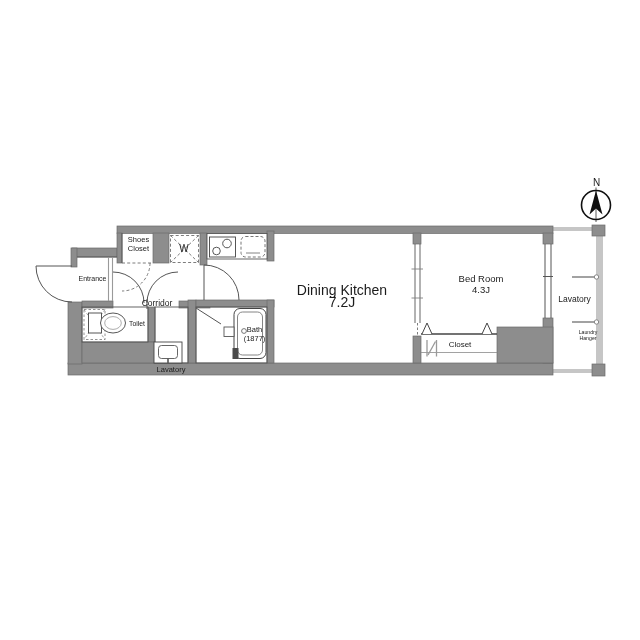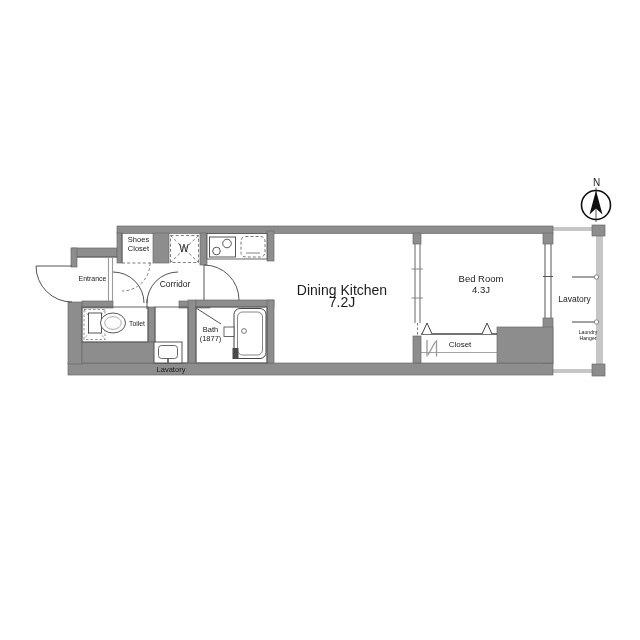--- a/index.html
+++ b/index.html
@@ -6,21 +6,21 @@
   #stage{position:relative;width:640px;height:640px;background:#ffffff;overflow:hidden;
          font-family:"Liberation Sans","DejaVu Sans",sans-serif;}
   #plan-svg{position:absolute;left:0;top:0;}
   .lbl{position:absolute;transform:translate(-50%,-50%);color:#1b1b1b;white-space:nowrap;
        text-align:center;line-height:1.15;}
   .lbl span{display:block;}
   .fs5{font-size:5.2px;line-height:6.2px;}
   .fs65{font-size:6.8px;}
   .fs7{font-size:7px;}
   .fs75{font-size:7.5px;margin-top:45px;}
-  .fs75l{font-size:7.5px;line-height:8.6px;}
+  .fs75l{font-size:7.5px;line-height:8.6px;margin-left:44px;}
   .fs8{font-size:8px;}
   .fs85{font-size:8.5px;}
   .fs9{font-size:14px;line-height:11.5px;}
   .fs95{font-size:9.5px;line-height:11.5px;}
   .fs10{font-size:10px;}
   .shoes{font-size:7.5px;line-height:9.2px;}
 </style>
 </head>
 <body>
 
@@ -178,21 +178,21 @@
 
   <div class="lbl fs10" style="left:596.5px;top:183px;">N</div>
 
   <div class="lbl fs7" style="left:92.5px;top:278.5px;">Entrance</div>
 
   <div class="lbl shoes" style="left:138.5px;top:244px;">
     <span>Shoes</span>
     <span>Closet</span>
   </div>
 
-  <div class="lbl fs85" style="left:157px;top:285px;margin-left:18px;">Corridor</div>
+  <div class="lbl fs85" style="left:157px;top:304px;">Corridor</div>
 
   <div class="lbl fs10" style="left:184px;top:249px;">W</div>
 
   <div class="lbl fs65" style="left:137px;top:323.5px;">Toilet</div>
 
   <div class="lbl fs75" style="left:171px;top:325px;">Lavatory</div>
 
   <div class="lbl fs75l" style="left:210.5px;top:335px;">
     <span>Bath</span>
     <span>(1877)</span>

